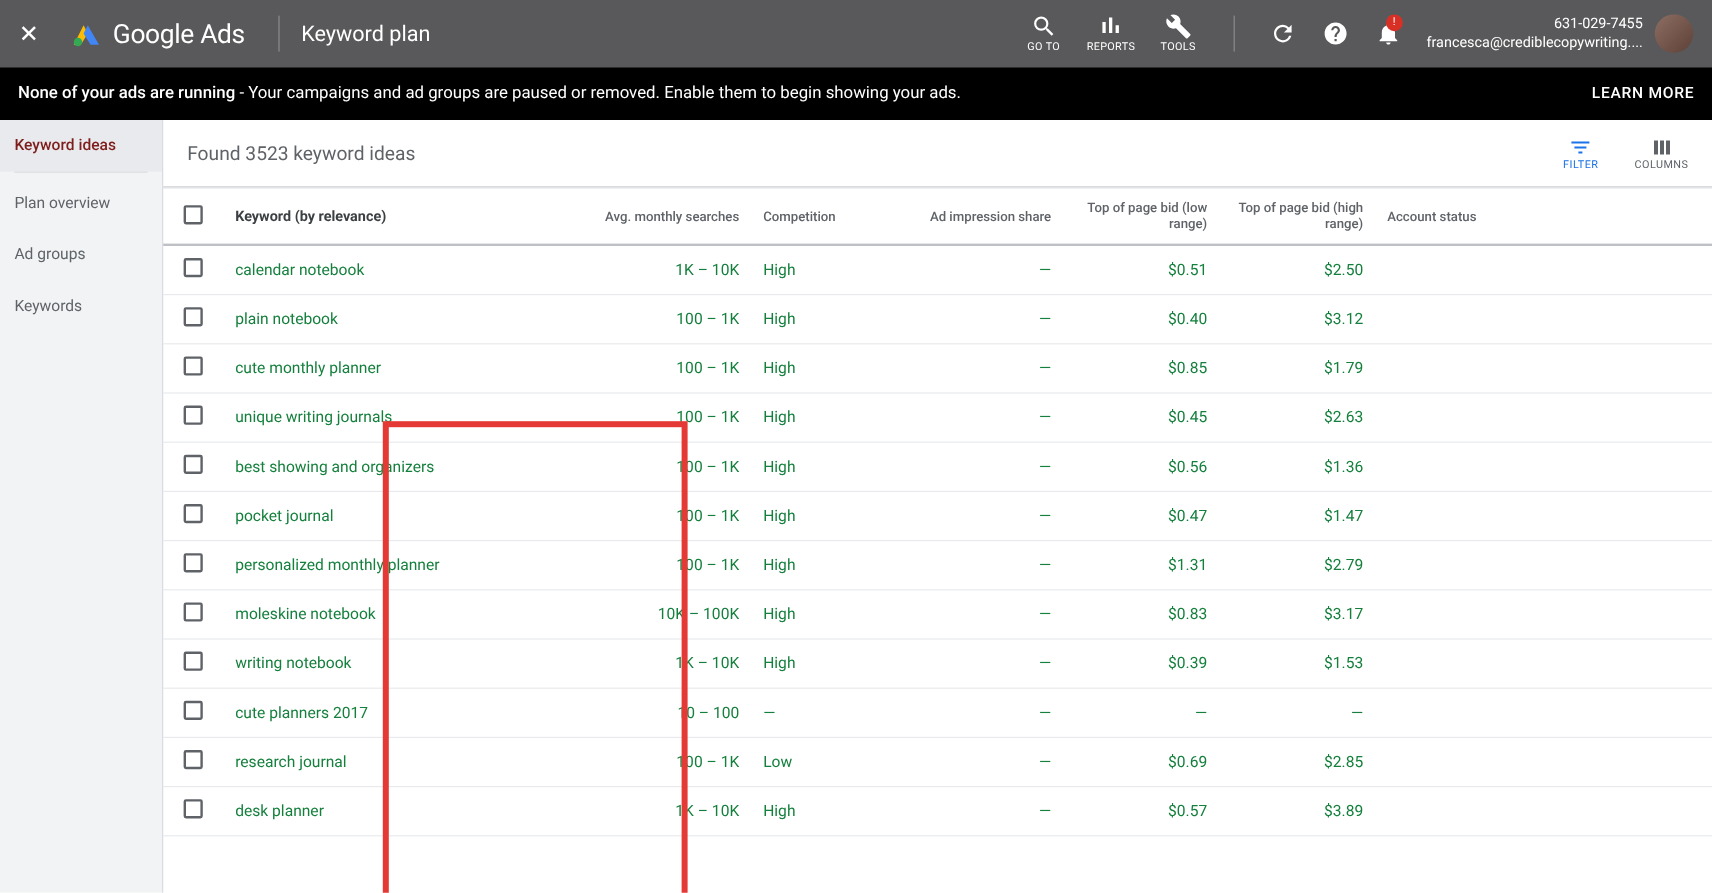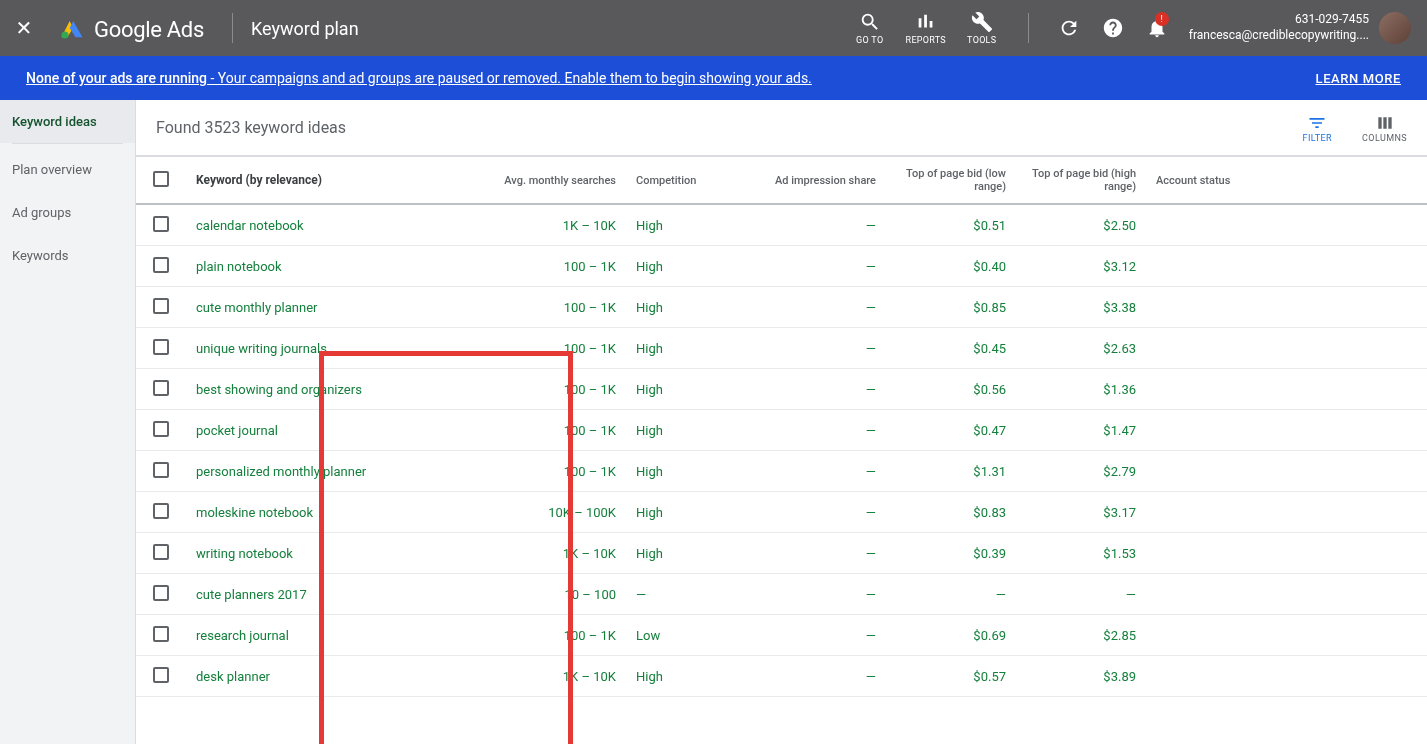--- a/index.html
+++ b/index.html
@@ -15,28 +15,28 @@
 .spacer { flex: 1; }
 .tool { display: flex; flex-direction: column; align-items: center; justify-content: center; width: 56px; height: 56px; font-size: 9px; cursor: pointer; color: #fff; }
 .tool svg { width: 22px; height: 22px; fill: #fff; }
 .tool .lbl { margin-top: 2px; letter-spacing: 0.3px; }
 .iconbtn { width: 44px; height: 56px; display: flex; align-items: center; justify-content: center; cursor: pointer; position: relative; }
 .iconbtn svg { width: 22px; height: 22px; fill: #fff; }
 .alert-dot { position: absolute; top: 12px; right: 10px; width: 14px; height: 14px; background: #d93025; border-radius: 50%; color: #fff; font-size: 9px; display: flex; align-items: center; justify-content: center; }
 .acct { text-align: right; padding: 0 10px; font-size: 12px; line-height: 1.3; }
 .avatar { width: 32px; height: 32px; border-radius: 50%; background: linear-gradient(135deg,#8d6e63,#5d4037); margin-right: 16px; }
 
-.alertbar { background: #1d4ed8; color: #fff; height: 44px; display: flex; align-items: center; padding: 0 26px; font-size: 14px; text-decoration: underline; }
+.alertbar { background: #000000; color: #fff; height: 44px; display: flex; align-items: center; padding: 0 15px; font-size: 14px; }
 .alertbar .bold { font-weight: 500; }
 .alertbar .learn { margin-left: auto; font-weight: 500; letter-spacing: 0.6px; cursor: pointer; font-size: 13px; }
 
 .main { display: flex; }
 .sidebar { width: 136px; background: #f1f3f4; border-right: 1px solid #dadce0; min-height: 644px; }
 .side-item { padding: 14px 12px; font-size: 13px; color: #5f6368; cursor: pointer; }
-.side-item.active { color: #14532d; background: #e8eaed; font-weight: 500; }
+.side-item.active { color: #7f1d1d; background: #e8eaed; font-weight: 500; }
 .side-sep { height: 1px; background: #dadce0; margin: 0 12px 4px; }
 
 .content { flex: 1; }
 .found-row { height: 56px; display: flex; align-items: center; padding: 0 20px; border-bottom: 1px solid #dadce0; color: #5f6368; font-size: 16px; }
 .found-row .right { margin-left: auto; display: flex; align-items: flex-start; gap: 30px; }
 .mini { display: flex; flex-direction: column; align-items: center; font-size: 9px; letter-spacing: 0.4px; cursor: pointer; color: #5f6368; }
 .mini.active { color: #1a73e8; }
 .mini svg { width: 20px; height: 20px; }
 
 .filter-row { height: 44px; display: flex; align-items: center; padding: 0 20px; font-size: 13px; position: relative; }
@@ -190,21 +190,21 @@
             <div class="cell c-high">$3.12</div>
             <div class="cell c-status"></div>
           </div>
           <div class="trow">
             <div class="cell c-cb"><span class="cb"></span></div>
             <div class="cell c-kw">cute monthly planner</div>
             <div class="cell c-srch">100 – 1K</div>
             <div class="cell c-comp">High</div>
             <div class="cell c-imp">—</div>
             <div class="cell c-low">$0.85</div>
-            <div class="cell c-high">$3.38</div>
+            <div class="cell c-high">$1.79</div>
             <div class="cell c-status"></div>
           </div>
           <div class="trow">
             <div class="cell c-cb"><span class="cb"></span></div>
             <div class="cell c-kw">unique writing journals</div>
             <div class="cell c-srch">100 – 1K</div>
             <div class="cell c-comp">High</div>
             <div class="cell c-imp">—</div>
             <div class="cell c-low">$0.45</div>
             <div class="cell c-high">$2.63</div>

